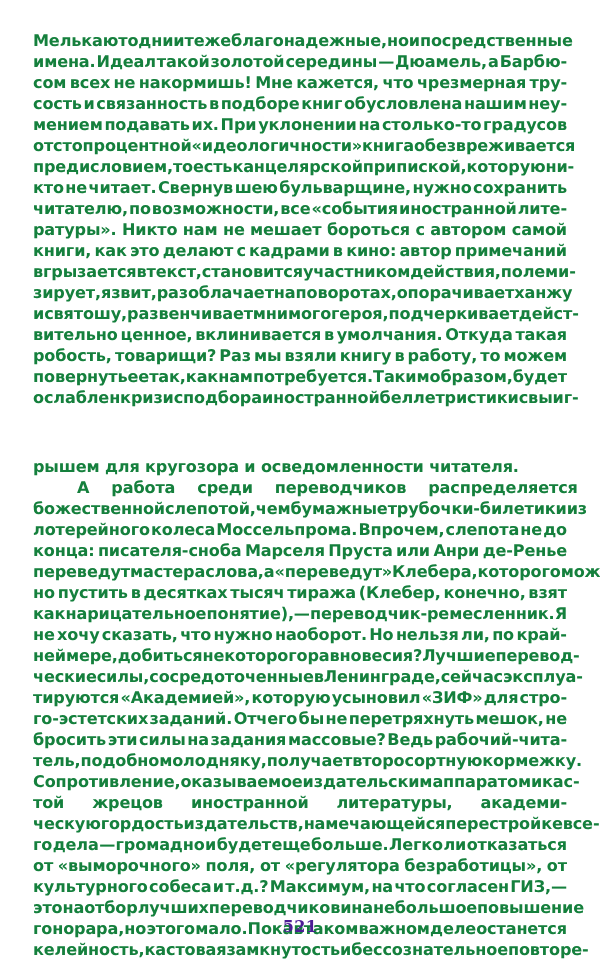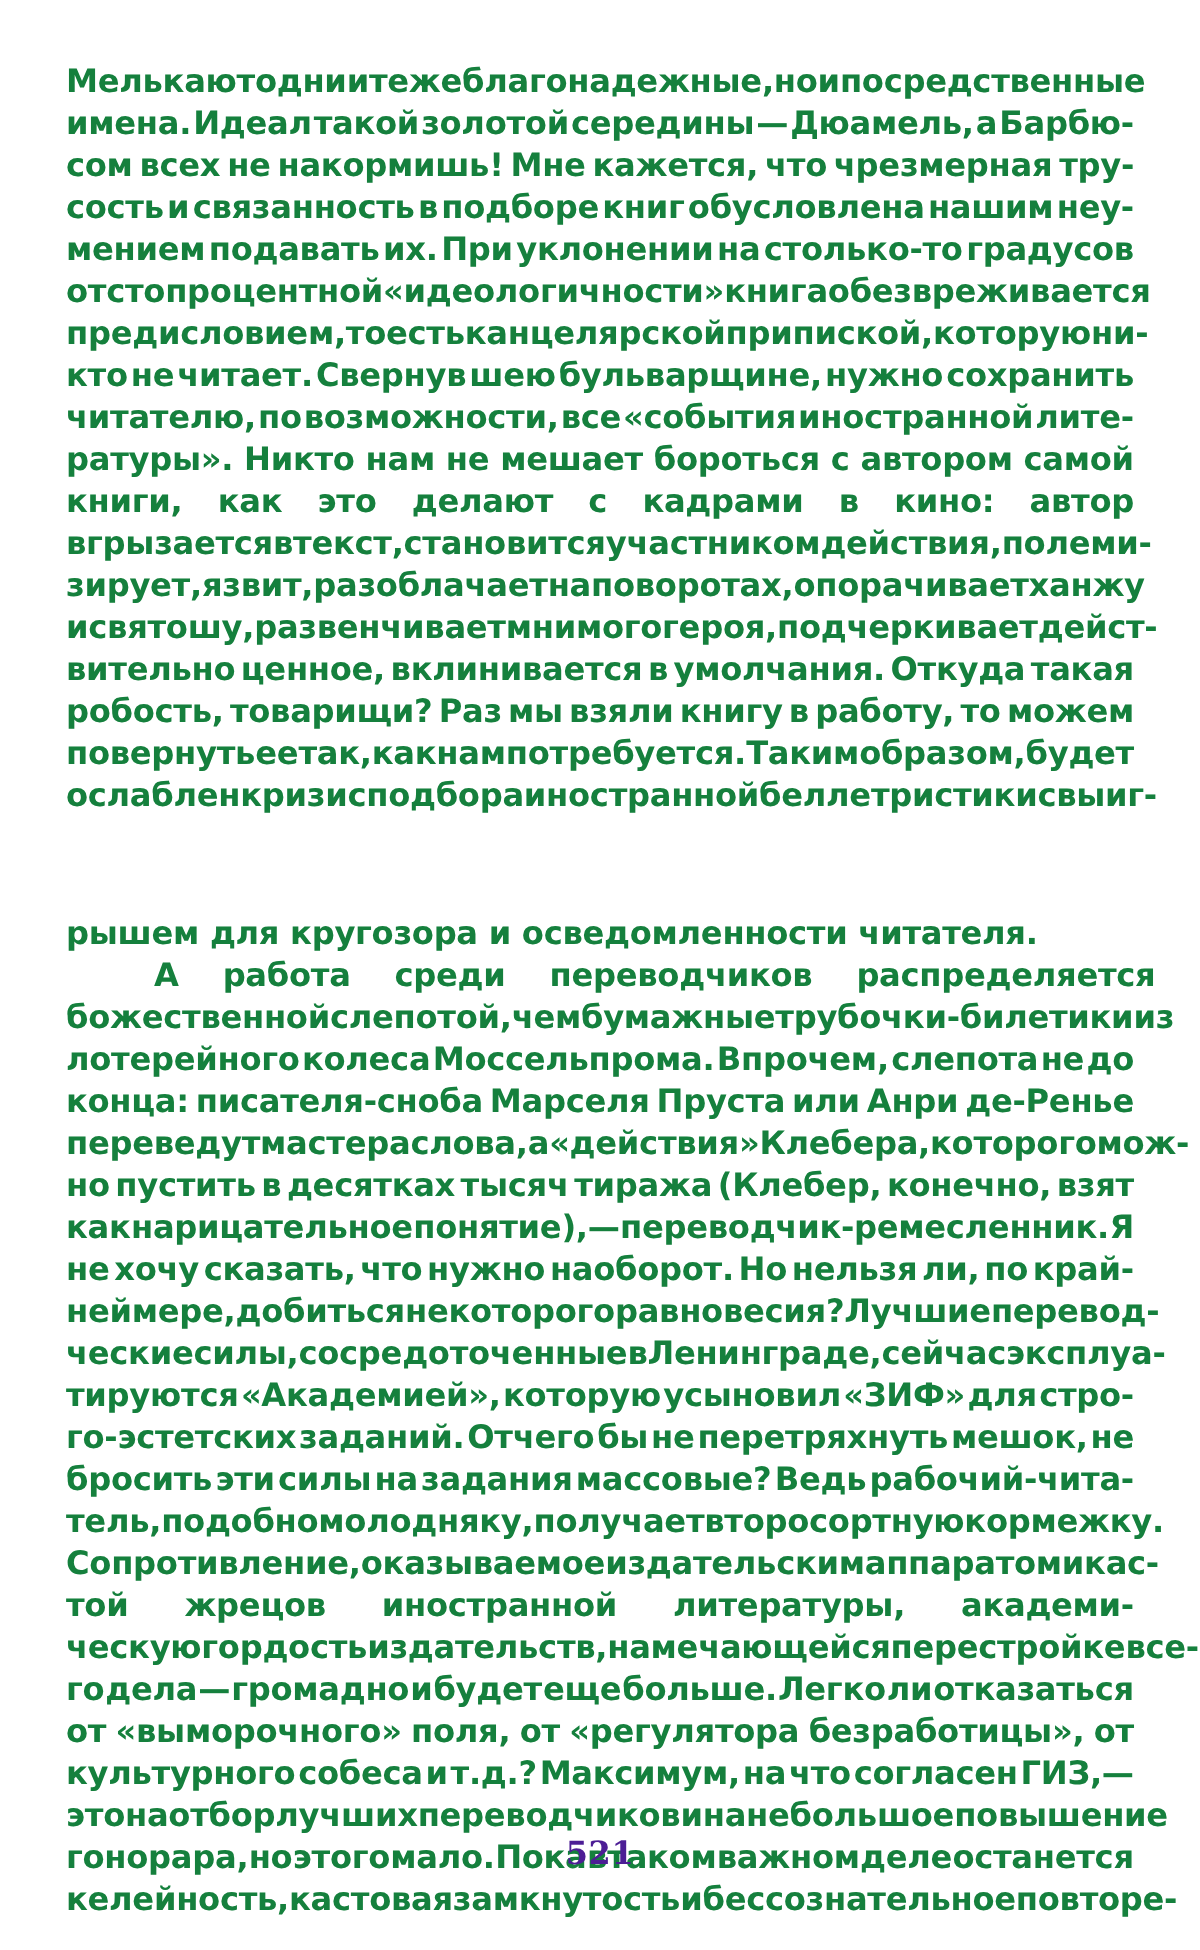--- a/index.html
+++ b/index.html
@@ -194,20 +194,21 @@
         <span class="line j">
           <span class="w">книги,</span>
           <span class="w">как</span>
           <span class="w">это</span>
           <span class="w">делают</span>
           <span class="w">с</span>
           <span class="w">кадрами</span>
           <span class="w">в</span>
           <span class="w">кино:</span>
           <span class="w">автор</span>
+          <span class="w">примечаний</span>
         </span>
         <span class="line j">
           <span class="w">вгрызается</span>
           <span class="w">в</span>
           <span class="w">текст,</span>
           <span class="w">становится</span>
           <span class="w">участником</span>
           <span class="w">действия,</span>
           <span class="w">полеми-</span>
         </span>
@@ -305,21 +306,21 @@
           <span class="w">Пруста</span>
           <span class="w">или</span>
           <span class="w">Анри</span>
           <span class="w">де-Ренье</span>
         </span>
         <span class="line j">
           <span class="w">переведут</span>
           <span class="w">мастера</span>
           <span class="w">слова,</span>
           <span class="w">а</span>
-          <span class="w">«действия»</span>
+          <span class="w">«переведут»</span>
           <span class="w">Клебера,</span>
           <span class="w">которого</span>
           <span class="w">мож-</span>
         </span>
         <span class="line j">
           <span class="w">но</span>
           <span class="w">пустить</span>
           <span class="w">в</span>
           <span class="w">десятках</span>
           <span class="w">тысяч</span>

